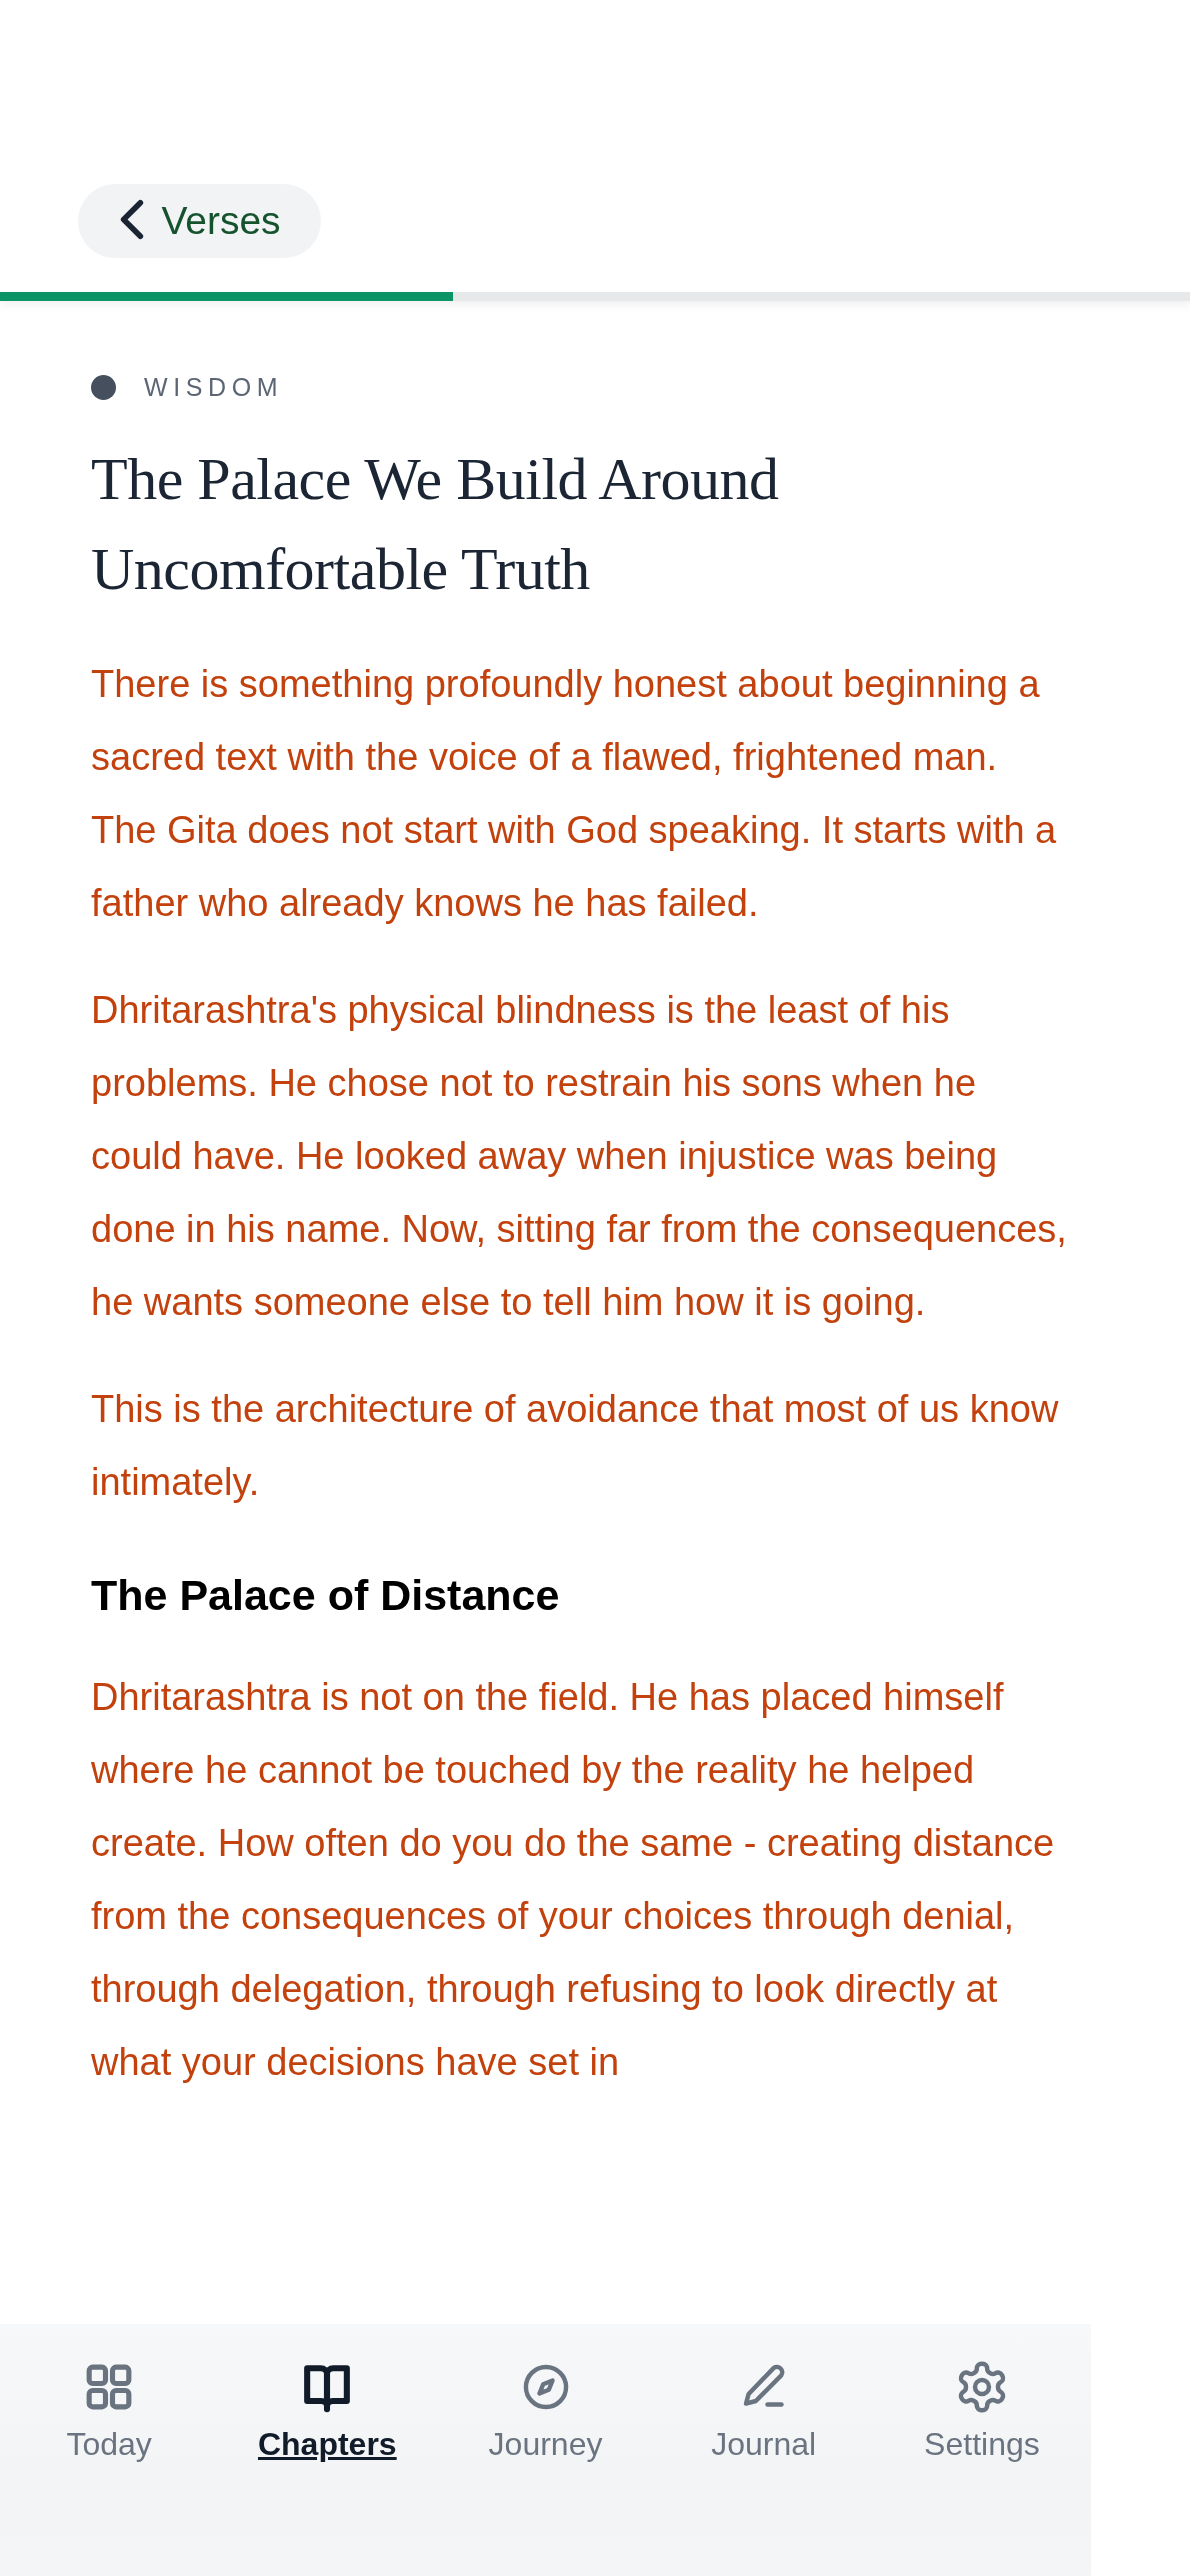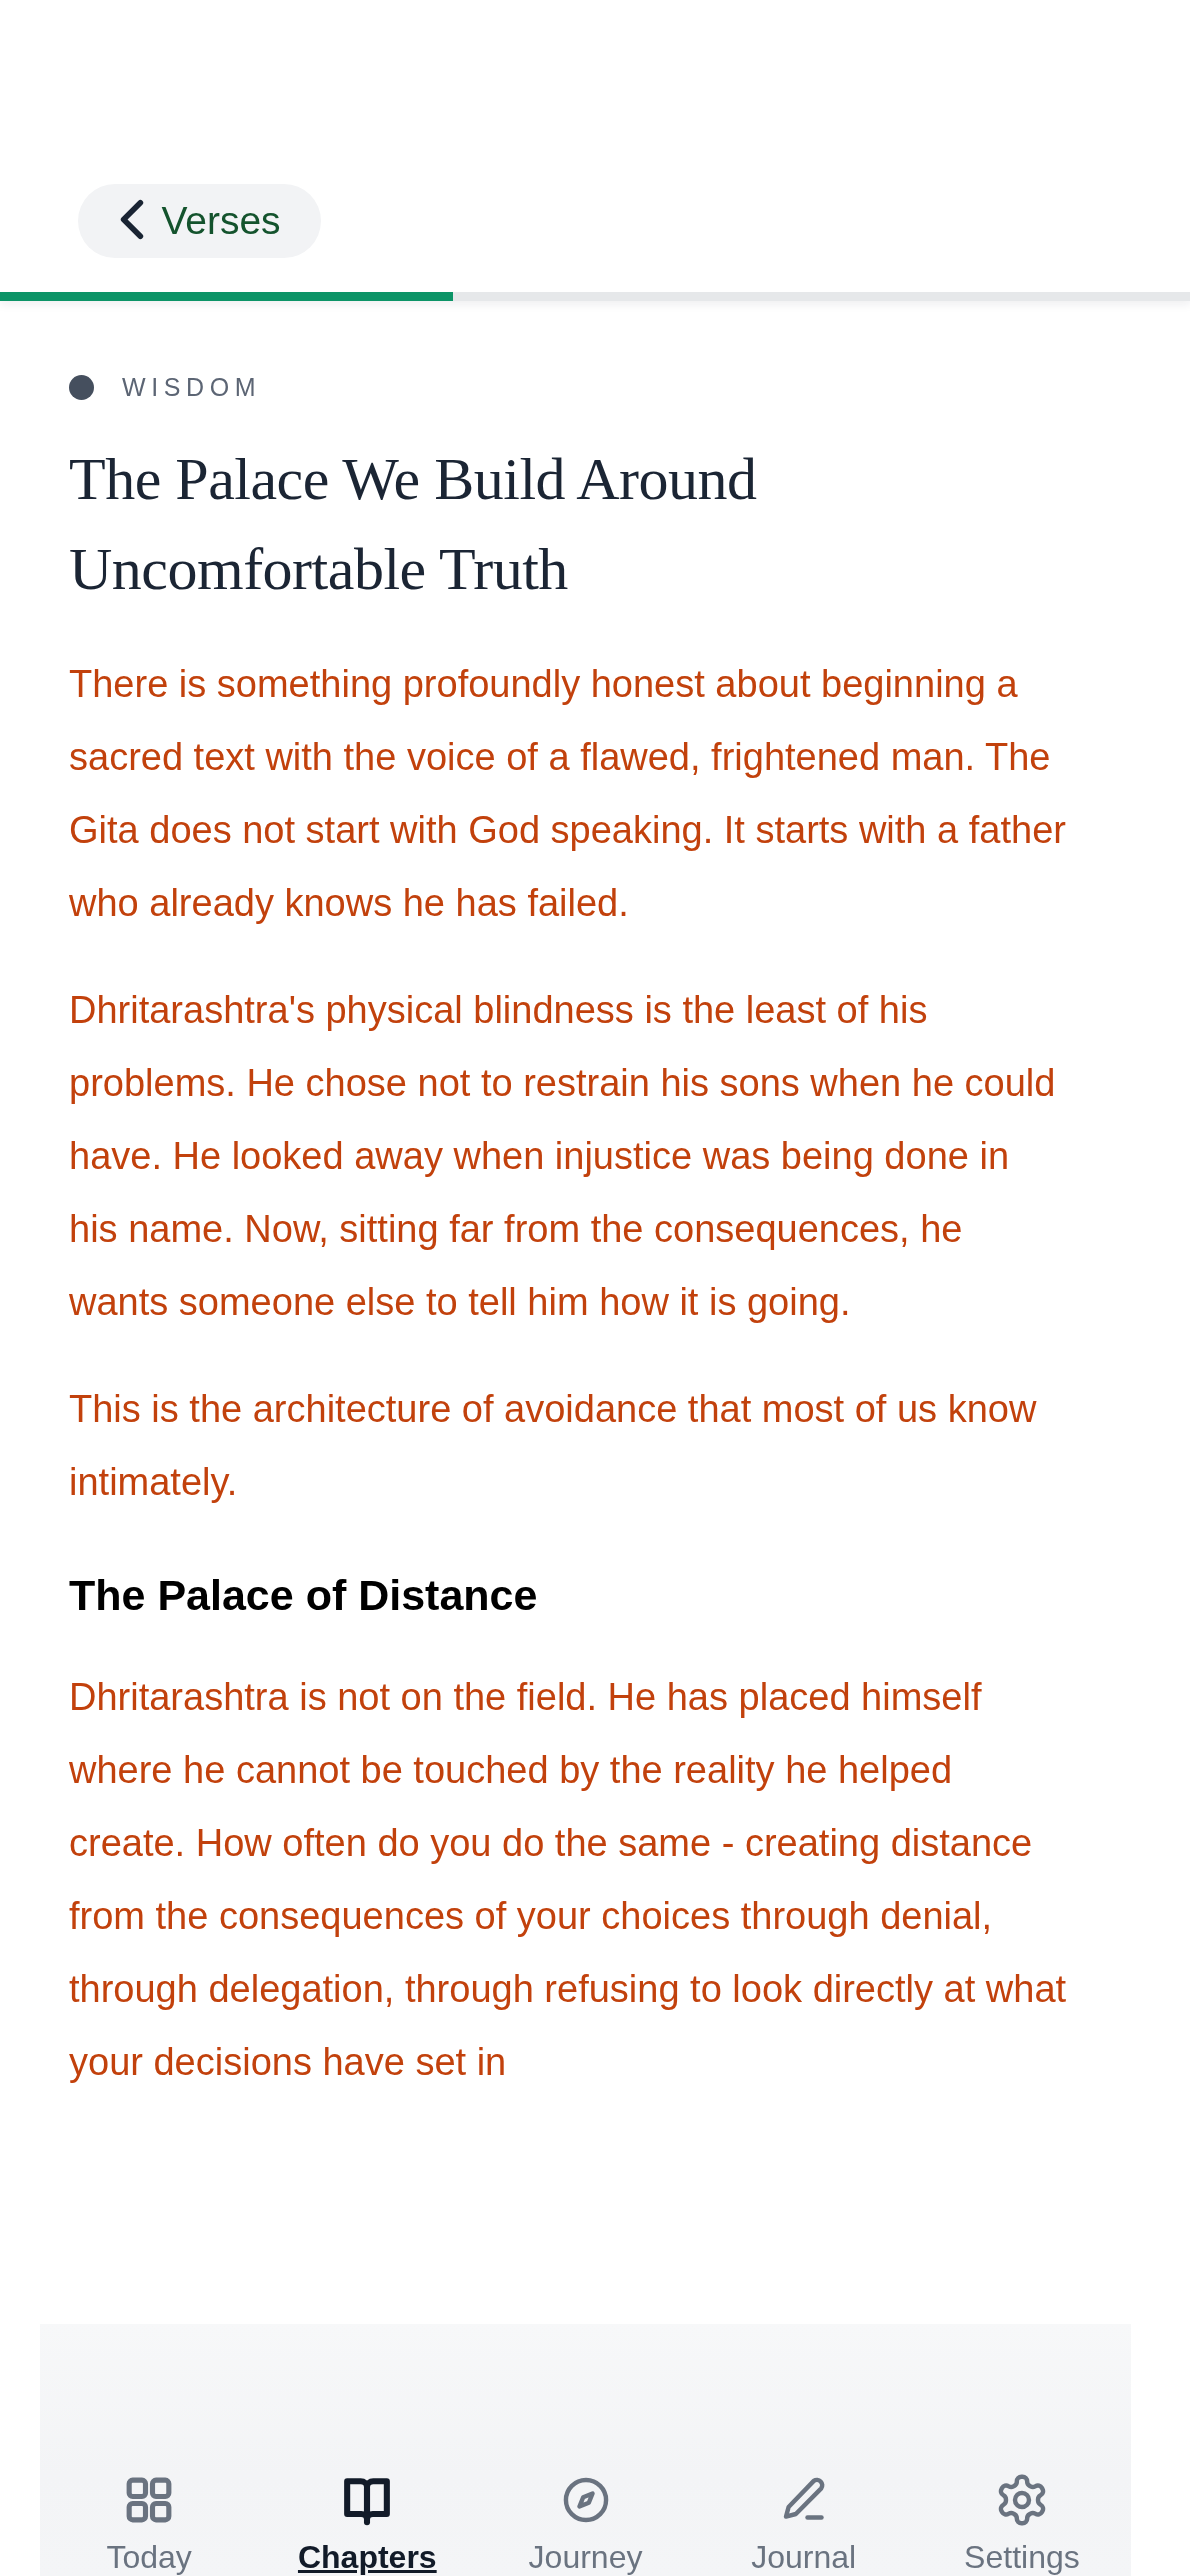--- a/index.html
+++ b/index.html
@@ -45,21 +45,21 @@
     position:absolute; left:0; top:292px; width:1191px; height:9.3px;
     background:#e6e8ea;
   }
   .progress-fill {
     height:9.3px; width:0; background:#0c9467;
   }
 
   
   .article {
     position:absolute; top:301px; left:0; width:1158px; height:2275px;
-    padding:72px 91px 0 69px;
+    padding:72px 91px 0 91px;
     overflow:hidden;
   }
   .category-row { display:flex; align-items:center; gap:28px; }
   .category-dot {
     width:25px; height:25px; border-radius:50%; background:#454f5e; flex:none;
   }
   .category-label {
     font-size:25px; letter-spacing:5.6px; color:#5c6574; font-weight:500;
   }
   .article-title {
@@ -75,21 +75,21 @@
   .section-heading {
     margin-top:50px;
     font-size:43px; font-weight:700; color:#000000; line-height:1.3;
   }
   .section-heading + p { margin-top:37px; }
 
   
   .tab-bar {
     position:absolute; left:0; bottom:0; width:1091px; height:252px;
     background:linear-gradient(180deg,#f7f8f9 0%,#f3f4f6 60%,#f4f5f7 100%);
-    display:flex; align-items:flex-end; padding-top:35px;margin-left:40px;
+    display:flex; align-items:flex-start; padding-top:35px;
   }
   .tab {
     flex:1 1 0; display:flex; flex-direction:column; align-items:center; gap:11px;
     cursor:pointer;
   }
   .tab .tab-icon { width:56px; height:56px; display:block; }
   .tab .tab-icon svg { width:56px; height:56px; stroke:#6a7380; }
   .tab .tab-label { font-size:32px; color:#6a7380; font-weight:400; }
   .tab.active .tab-icon svg { stroke:#121b29; }
   .tab.active .tab-label { color:#121b29; font-weight:700;text-decoration:underline; }

